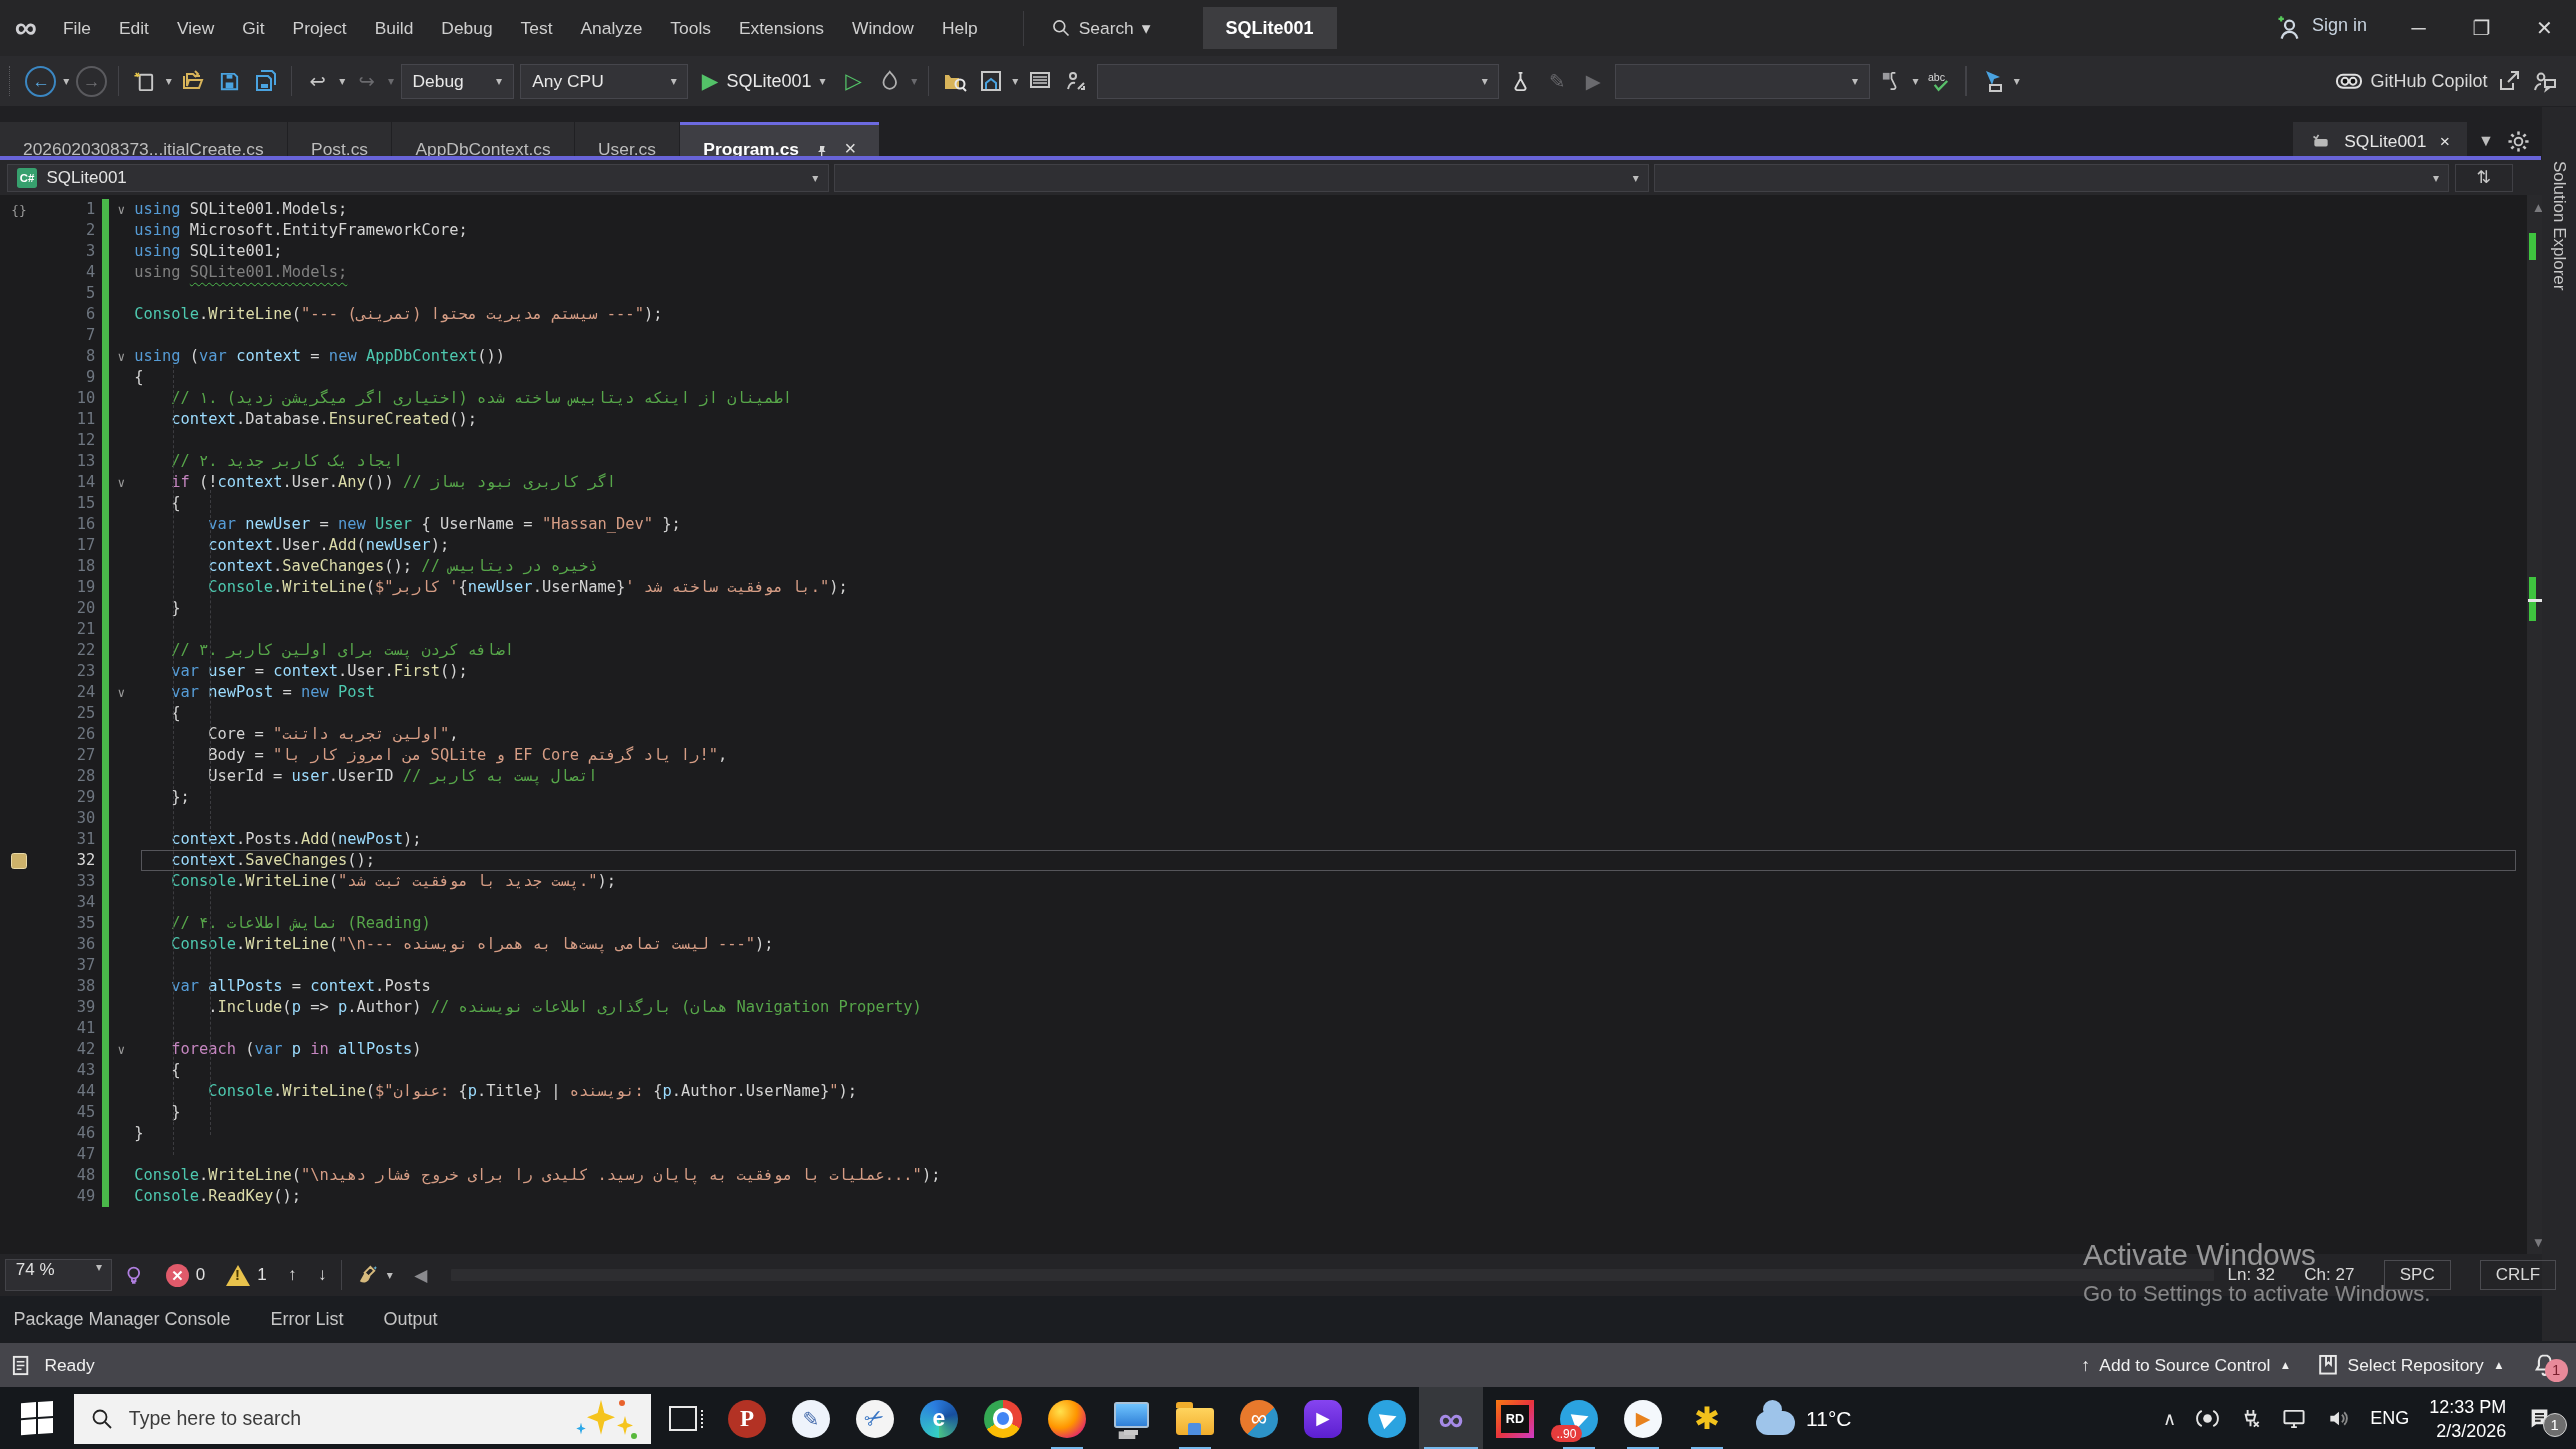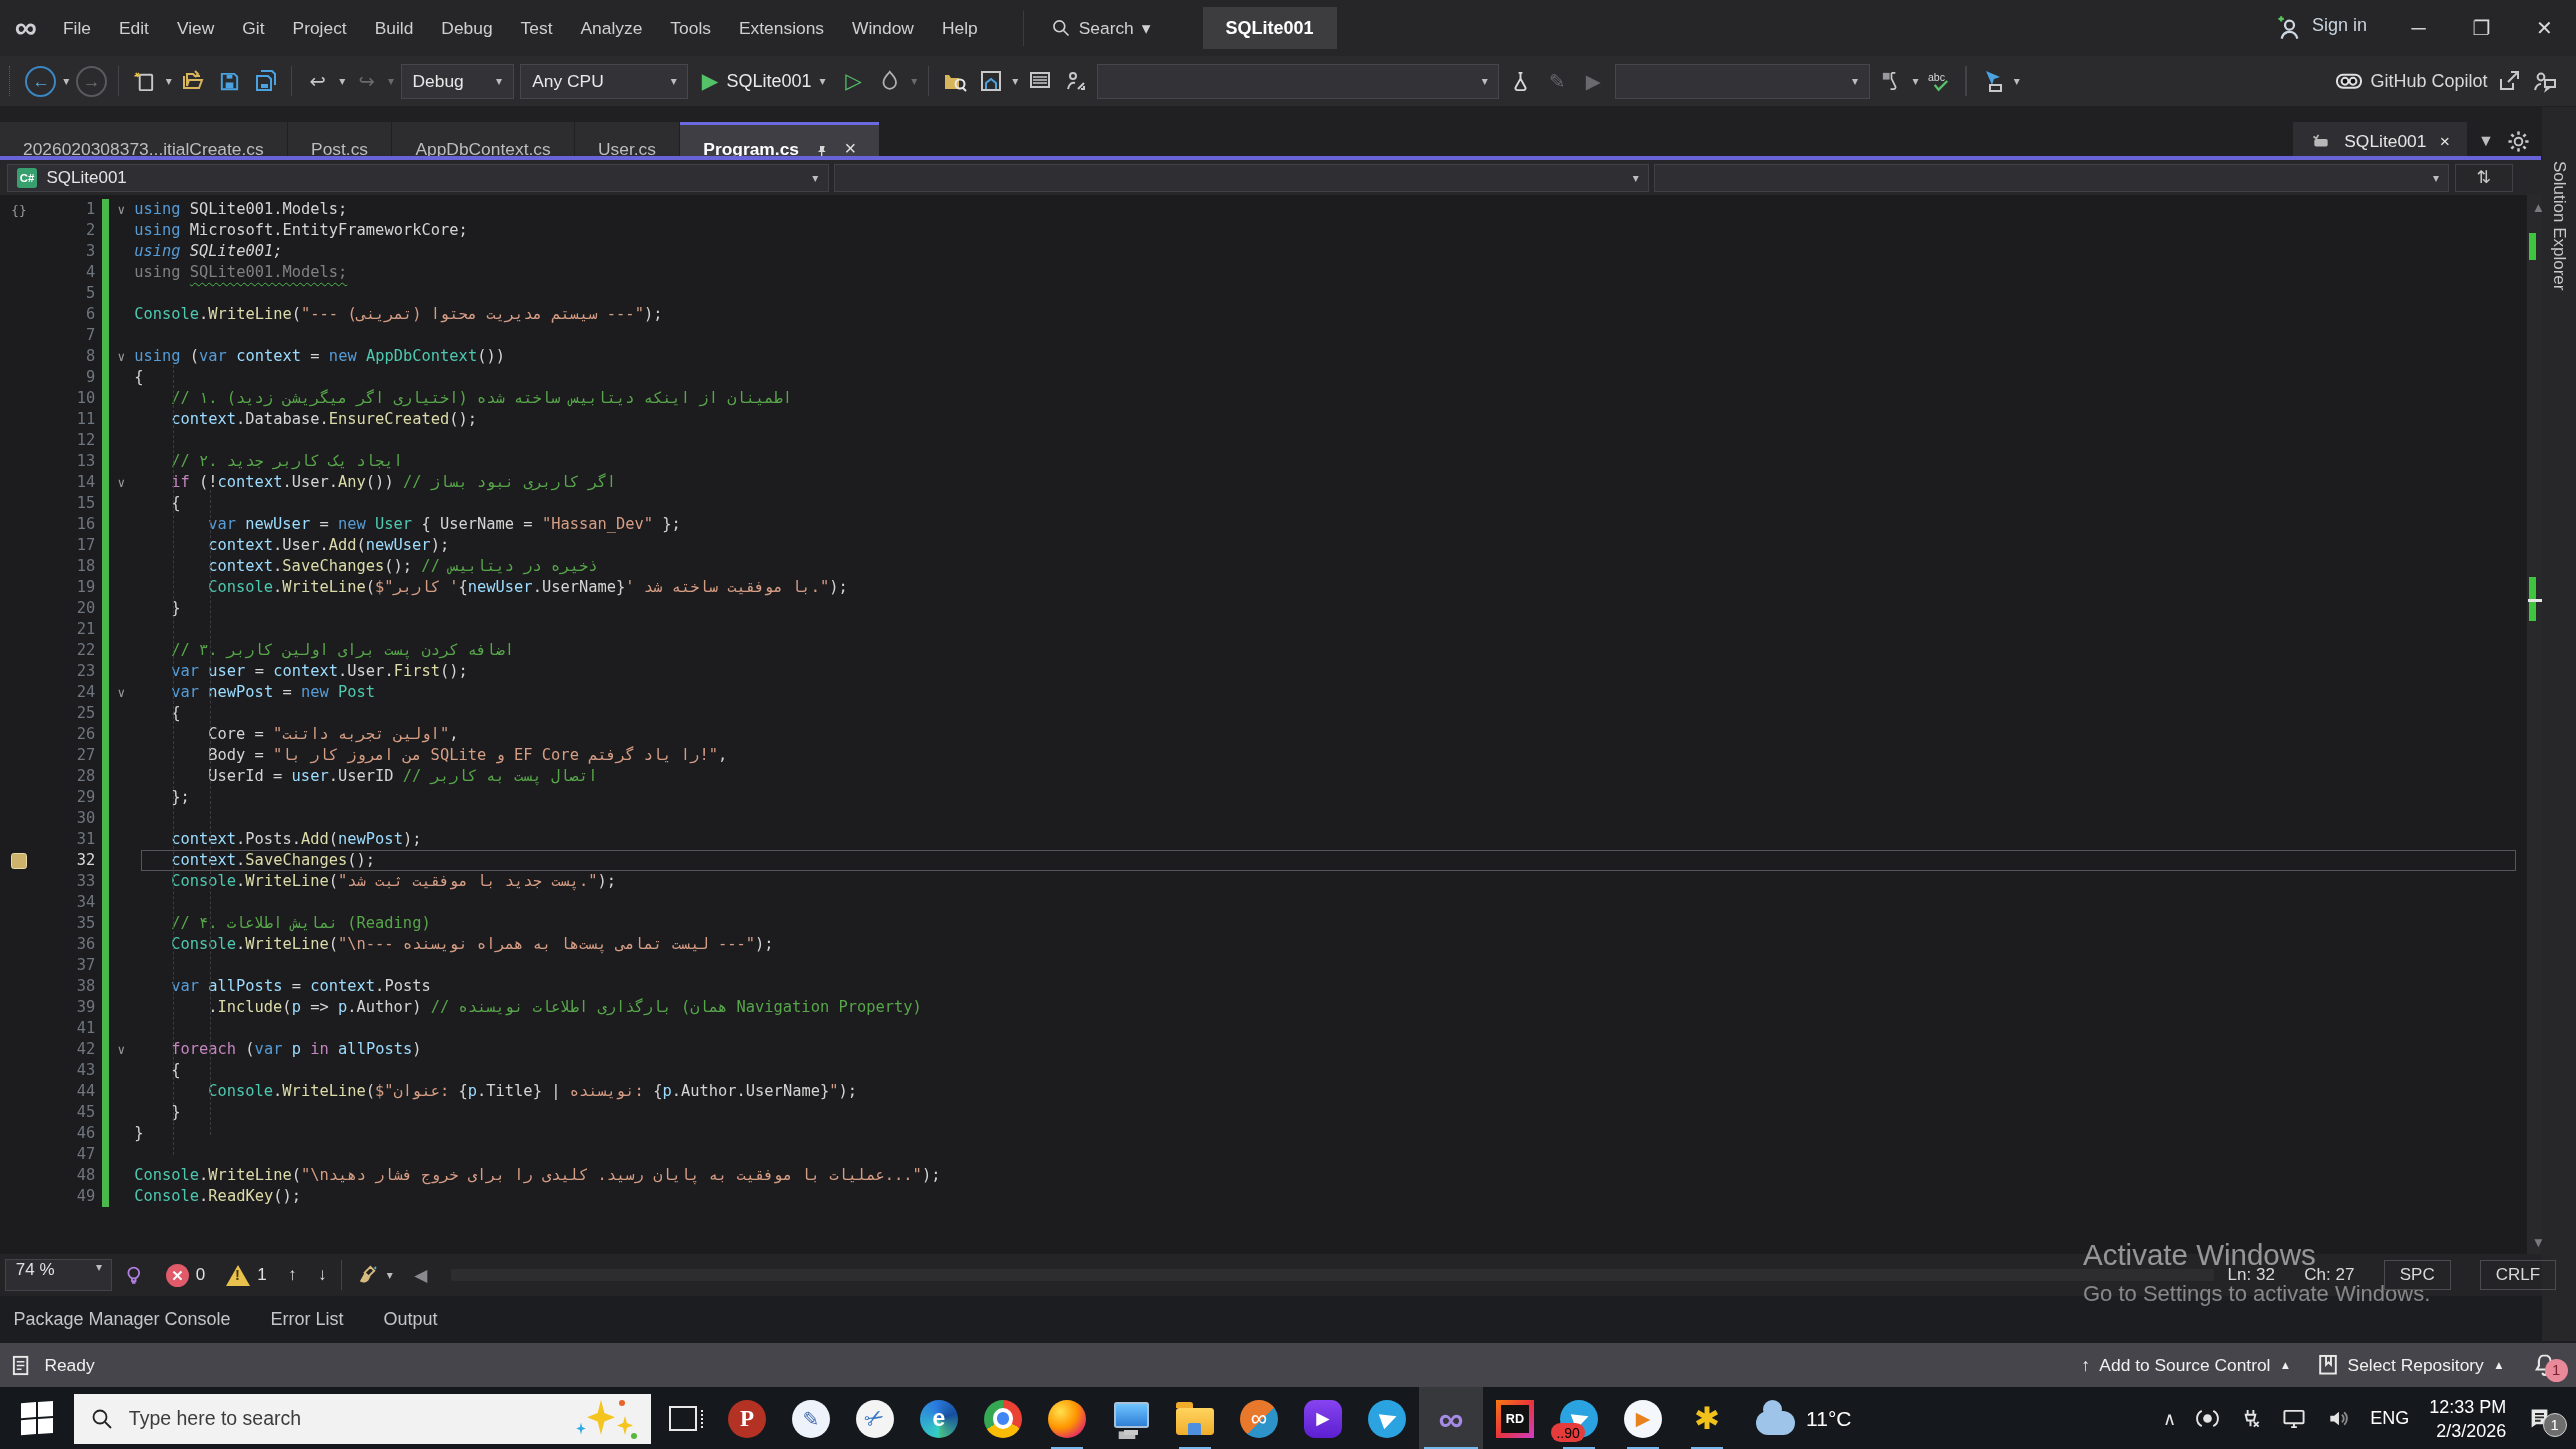--- a/index.html
+++ b/index.html
@@ -148,21 +148,21 @@
   .fol::after { content:""; position:absolute; left:12px; bottom:0; width:13.4px; height:12px; background:#4f8fe0; border-radius:2px 2px 0 0; }
   .tb-idm .cir { background:linear-gradient(135deg,#e8792c 55%,#2d93c8 55%); }
   .tb-kmp .cir { background:linear-gradient(#8644f0,#5c1fd0); border-radius:10.7px; } .tb-kmp .gl { font-size:17.4px; }
   .tgc { width:38px; height:38px; border-radius:50%; background:#2ba3e0; display:flex; align-items:center; justify-content:center; }
   .pl { width:0; height:0; border-left:16px solid #fff; border-top:8.7px solid transparent; border-bottom:8.7px solid transparent; transform:rotate(-20deg); margin-left:4px; }
   .tb-vs .gl { color:#a58ae6; font-size:35px; font-weight:bold; }
   .rd { width:38px; height:38px; background:linear-gradient(135deg,#f97a12,#e8343c 50%,#cf3cc8); display:flex; align-items:center; justify-content:center; }
   .rd i { width:28px; height:28px; background:#111; color:#fff; font-style:normal; font-size:12.7px; font-weight:bold; display:flex; align-items:center; justify-content:center; }
   .tb-wmp .cir { background:#f4f8fc; } .tb-wmp .gl { color:#e8821e; font-size:19px; }
   .tb-fly .gl { color:#f2c21c; font-size:31px; }
-  .appbadge { position:absolute; left:4px; bottom:8px; background:#e63c3c; color:#000000; font-size:14px; border-radius:9.4px; padding:1.3px 5.4px; }
+  .appbadge { position:absolute; left:4px; bottom:8px; background:#e63c3c; color:#ffffff; font-size:12px; border-radius:9.4px; padding:1.3px 5.4px; }
   .weather { display:flex; align-items:center; gap:10.7px; padding:0 17.4px; }
   .weather span { font-size:21px; color:#fff; }
   .cloud { position:relative; width:39px; height:24px; background:#9ec4ea; border-radius:13.4px; margin-top:8px; }
   .cloud::before { content:""; position:absolute; left:6.7px; top:-10.7px; width:19px; height:19px; background:#9ec4ea; border-radius:50%; }
   .cloud::after { content:""; position:absolute; right:1.3px; top:-13.4px; width:16px; height:16px; background:#f0a03c; border-radius:50%; z-index:-1; }
   .tray { margin-left:auto; display:flex; align-items:center; gap:20px; padding-right:13.4px; }
   .tray .tico2 { color:#e4e4e4; font-size:18px; display:flex; align-items:center; justify-content:center; }
   .lang { font-size:18px; color:#fff; }
   .clock { text-align:right; font-size:18px; color:#fff; line-height:24px; }
   .action { position:relative; padding-right:9.4px; }
@@ -448,21 +448,21 @@
           <span class="ln">2</span>
           <span class="bar"></span>
           <span class="fold"></span>
           <span class="tx" style="padding-left: 0px;"><span class="sg-k">using</span><span class="sg-p"> Microsoft.EntityFrameworkCore;</span></span>
         </div>
         <div class="cl">
           <span class="ic"></span>
           <span class="ln">3</span>
           <span class="bar"></span>
           <span class="fold"></span>
-          <span class="tx" style="padding-left: 0px; font-style: italic;"><span class="sg-k">using</span><span class="sg-p"> SQLite001;</span></span>
+          <span class="tx" style="padding-left: 0px;"><span class="sg-k">using</span><span class="sg-p"> SQLite001;</span></span>
         </div>
         <div class="cl">
           <span class="ic"></span>
           <span class="ln">4</span>
           <span class="bar"></span>
           <span class="fold"></span>
           <span class="tx" style="padding-left: 0px;"><span class="sg-g">using </span><span class="sg-gq">SQLite001.Models;</span></span>
         </div>
         <div class="cl">
           <span class="ic"></span>

